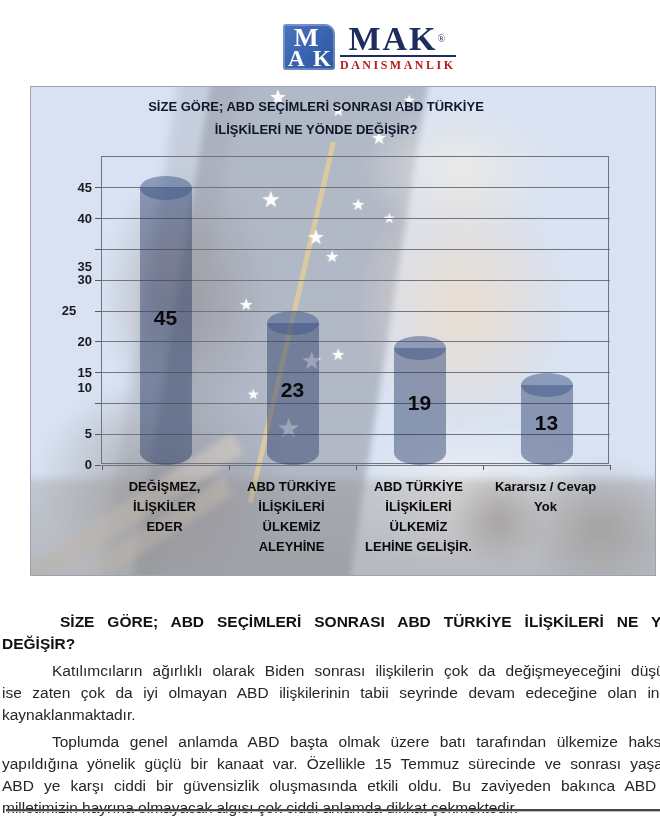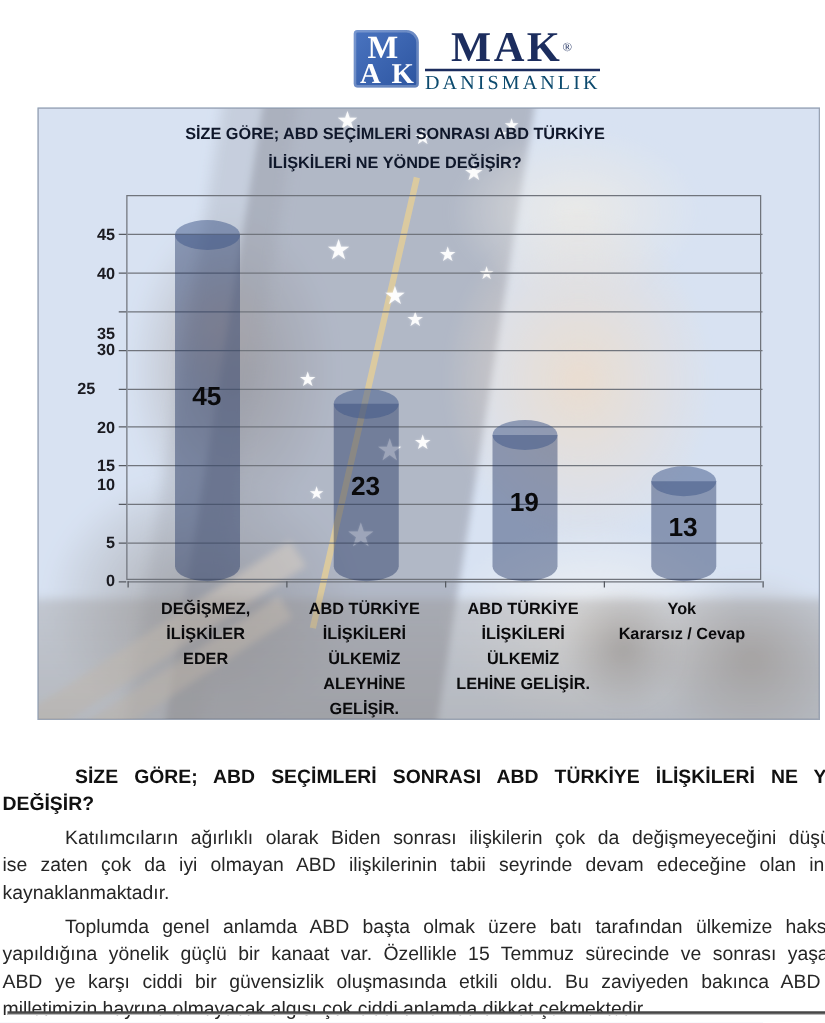--- a/index.html
+++ b/index.html
@@ -14,22 +14,22 @@
               font-family:"Liberation Serif", serif; color:#fff; }
   .logo-box span { position:absolute; font-weight:700; line-height:1; }
   .lb-m { top:1px; left:11px; font-size:26px; }
   .lb-a { bottom:0; left:5px; font-size:23px; }
   .lb-k { bottom:0; right:4px; font-size:23px; }
   .logo-right { margin-left:5px; text-align:center; }
   .logo-mak { font-family:"Liberation Serif", serif; font-size:34px; line-height:30px;
               font-weight:700; color:#1c2d5e; letter-spacing:2px; }
   .logo-reg { font-size:10px; vertical-align:top; font-weight:400; }
   .logo-rule { border-top:2px solid #1c2d5e; margin:1px 0 1px 0; }
-  .logo-sub { font-family:"Liberation Serif", serif; font-size:16px; letter-spacing:2.5px;
-              color:#0c4a6e; font-weight:400; }
+  .logo-sub { font-family:"Liberation Serif", serif; font-size:12px; letter-spacing:2.5px;
+              color:#b91c1c; font-weight:700; }
 
   
   .chart-card { position:absolute; left:30px; top:86px; width:626px; height:490px;
                 background:#c0d1eb; border:1px solid #9aa3b2; overflow:hidden; }
   .photo-bg { position:absolute; inset:0; }
   .photo-bg .blob { position:absolute; border-radius:50%; }
   .flag-band { position:absolute; left:185px; top:-30px; width:215px; height:560px;
                background:rgba(72,79,99,.52); transform:rotate(9deg); transform-origin:top center;
                filter:blur(3px); }
   .flag-band2 { position:absolute; left:150px; top:-20px; width:60px; height:540px;
@@ -200,31 +200,30 @@
         <div class="cat-label" style="left: 2px;">
           <div>DEĞİŞMEZ,</div>
           <div>İLİŞKİLER</div>
           <div>EDER</div>
         </div>
         <div class="cat-label" style="left: 129px;">
           <div>ABD TÜRKİYE</div>
           <div>İLİŞKİLERİ</div>
           <div>ÜLKEMİZ</div>
           <div>ALEYHİNE</div>
-          <div>GELİŞİR.</div>
         </div>
         <div class="cat-label" style="left: 256px;">
           <div>ABD TÜRKİYE</div>
           <div>İLİŞKİLERİ</div>
           <div>ÜLKEMİZ</div>
           <div>LEHİNE GELİŞİR.</div>
         </div>
         <div class="cat-label" style="left: 383px;">
+          <div>Kararsız / Cevap</div>
           <div>Yok</div>
-          <div>Kararsız / Cevap</div>
         </div>
       </div>
   </div>
 
   <div class="textblock tb-heading">
       <div class="line">SİZE GÖRE; ABD SEÇİMLERİ SONRASI ABD TÜRKİYE İLİŞKİLERİ NE YÖNDE</div>
       <div class="line">DEĞİŞİR?</div>
     </div>
   <div class="textblock tb-p1">
       <div class="line">Katılımcıların ağırlıklı olarak Biden sonrası ilişkilerin çok da değişmeyeceğini düşünmesi</div>

